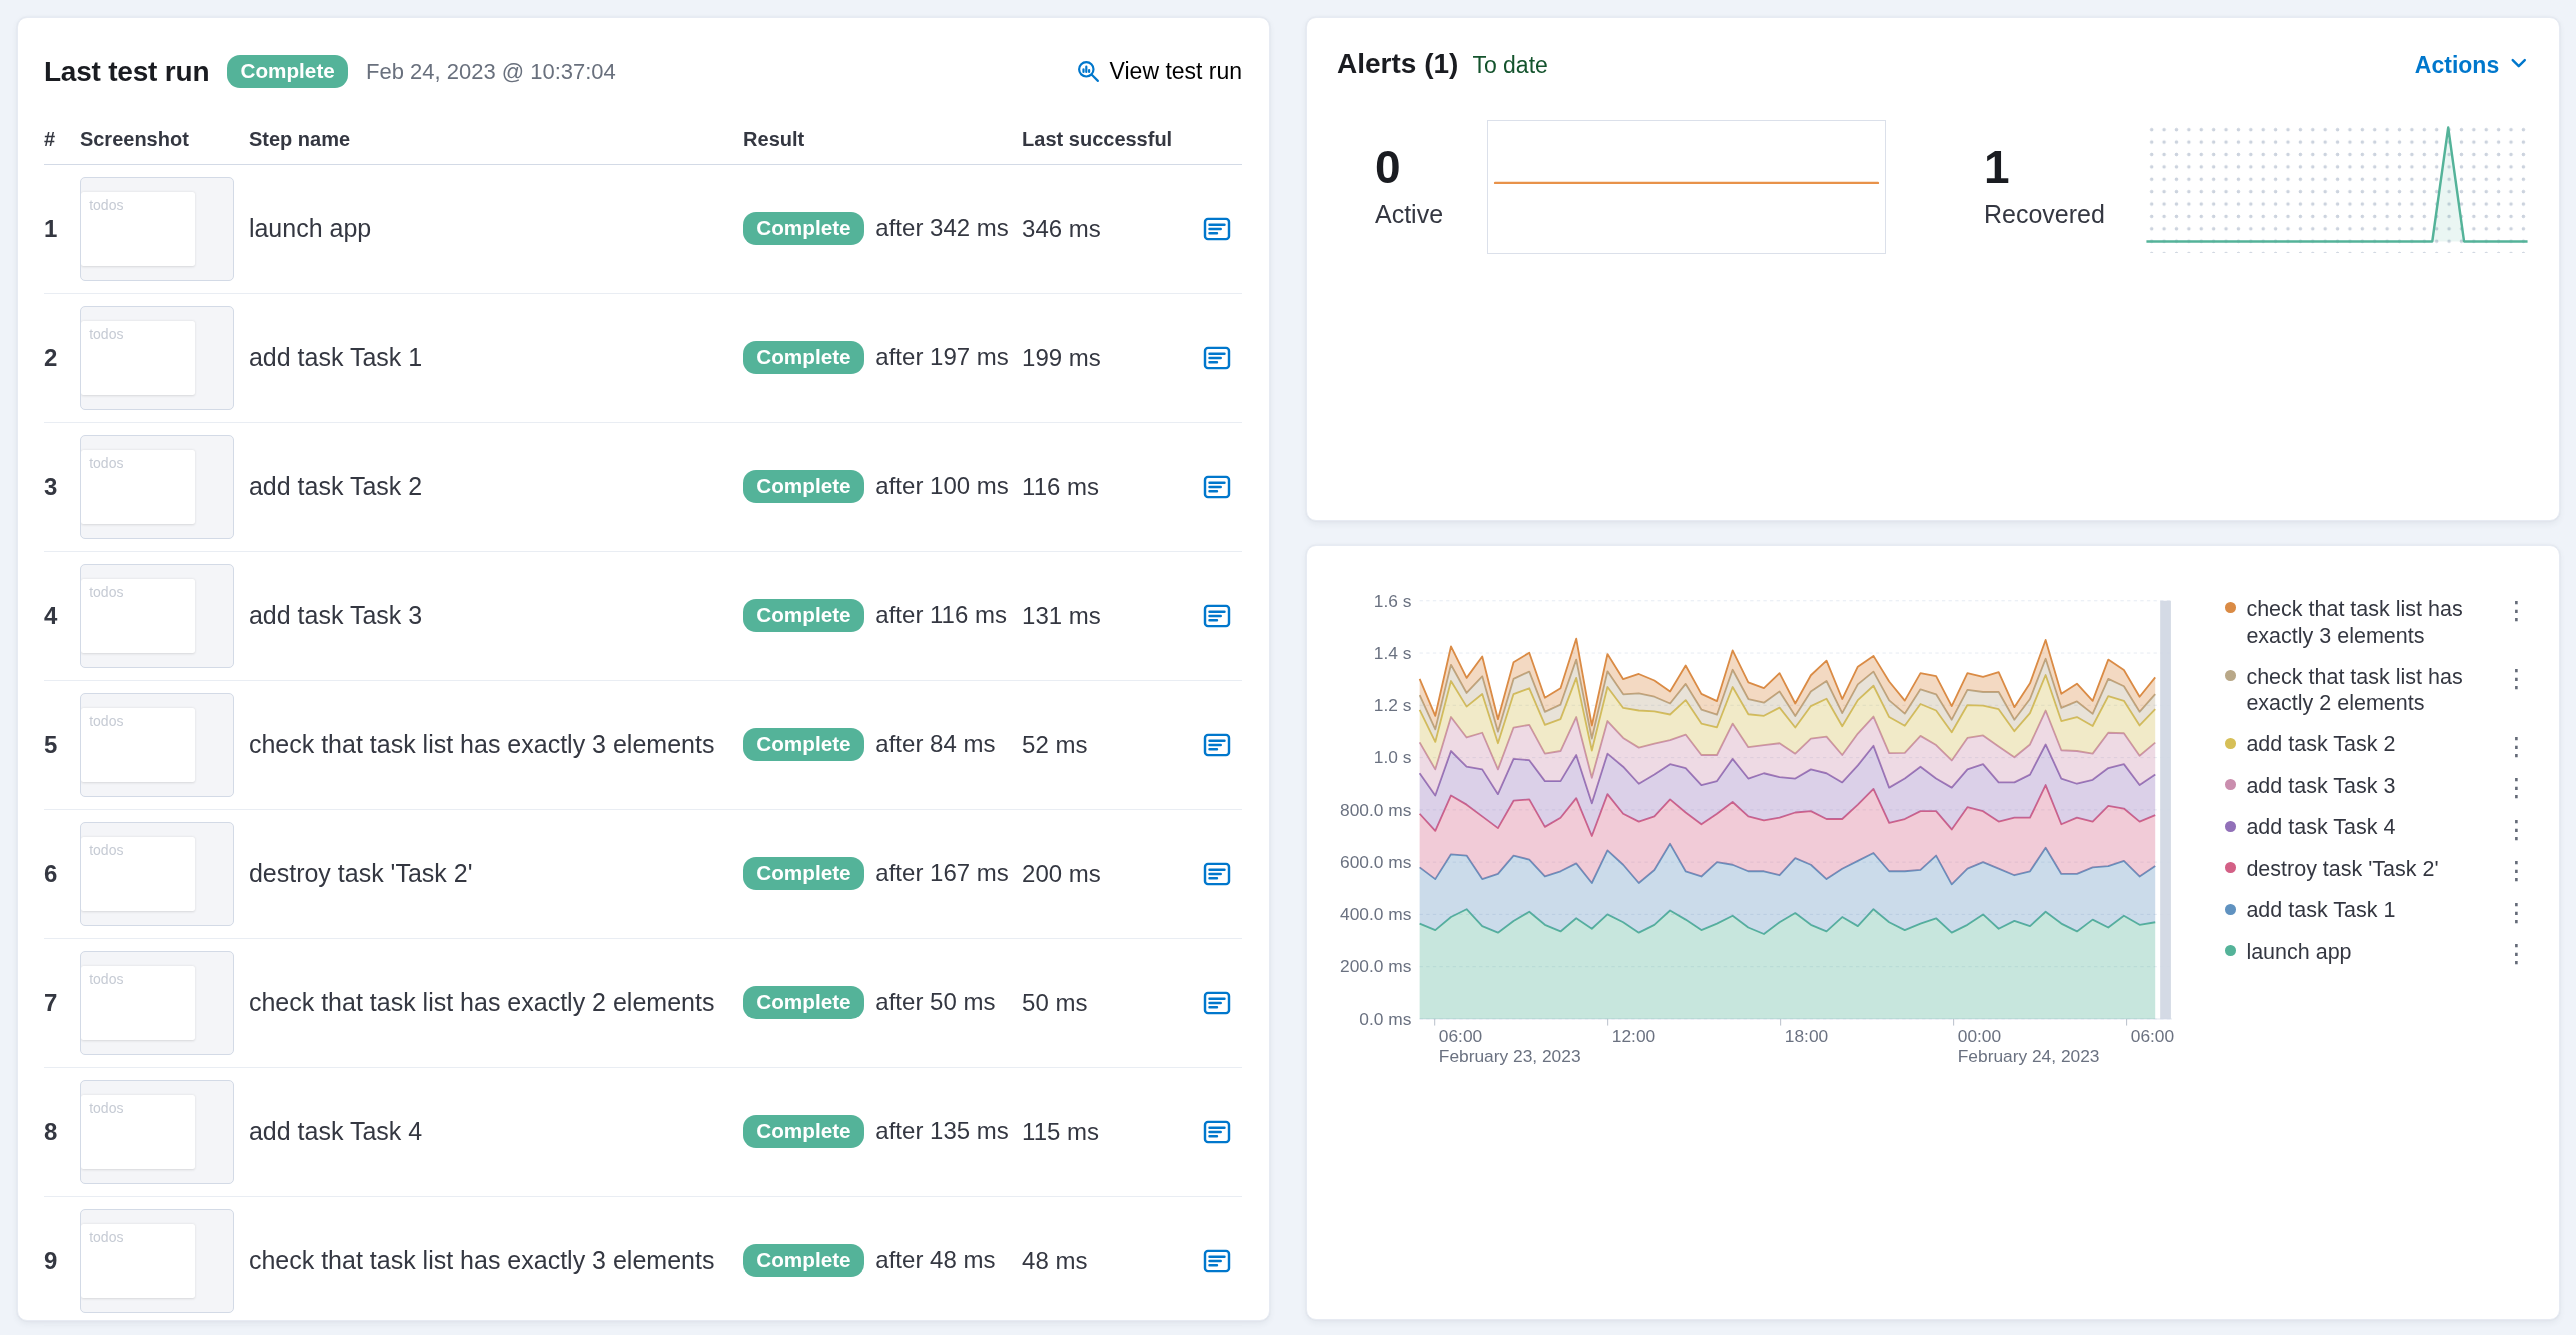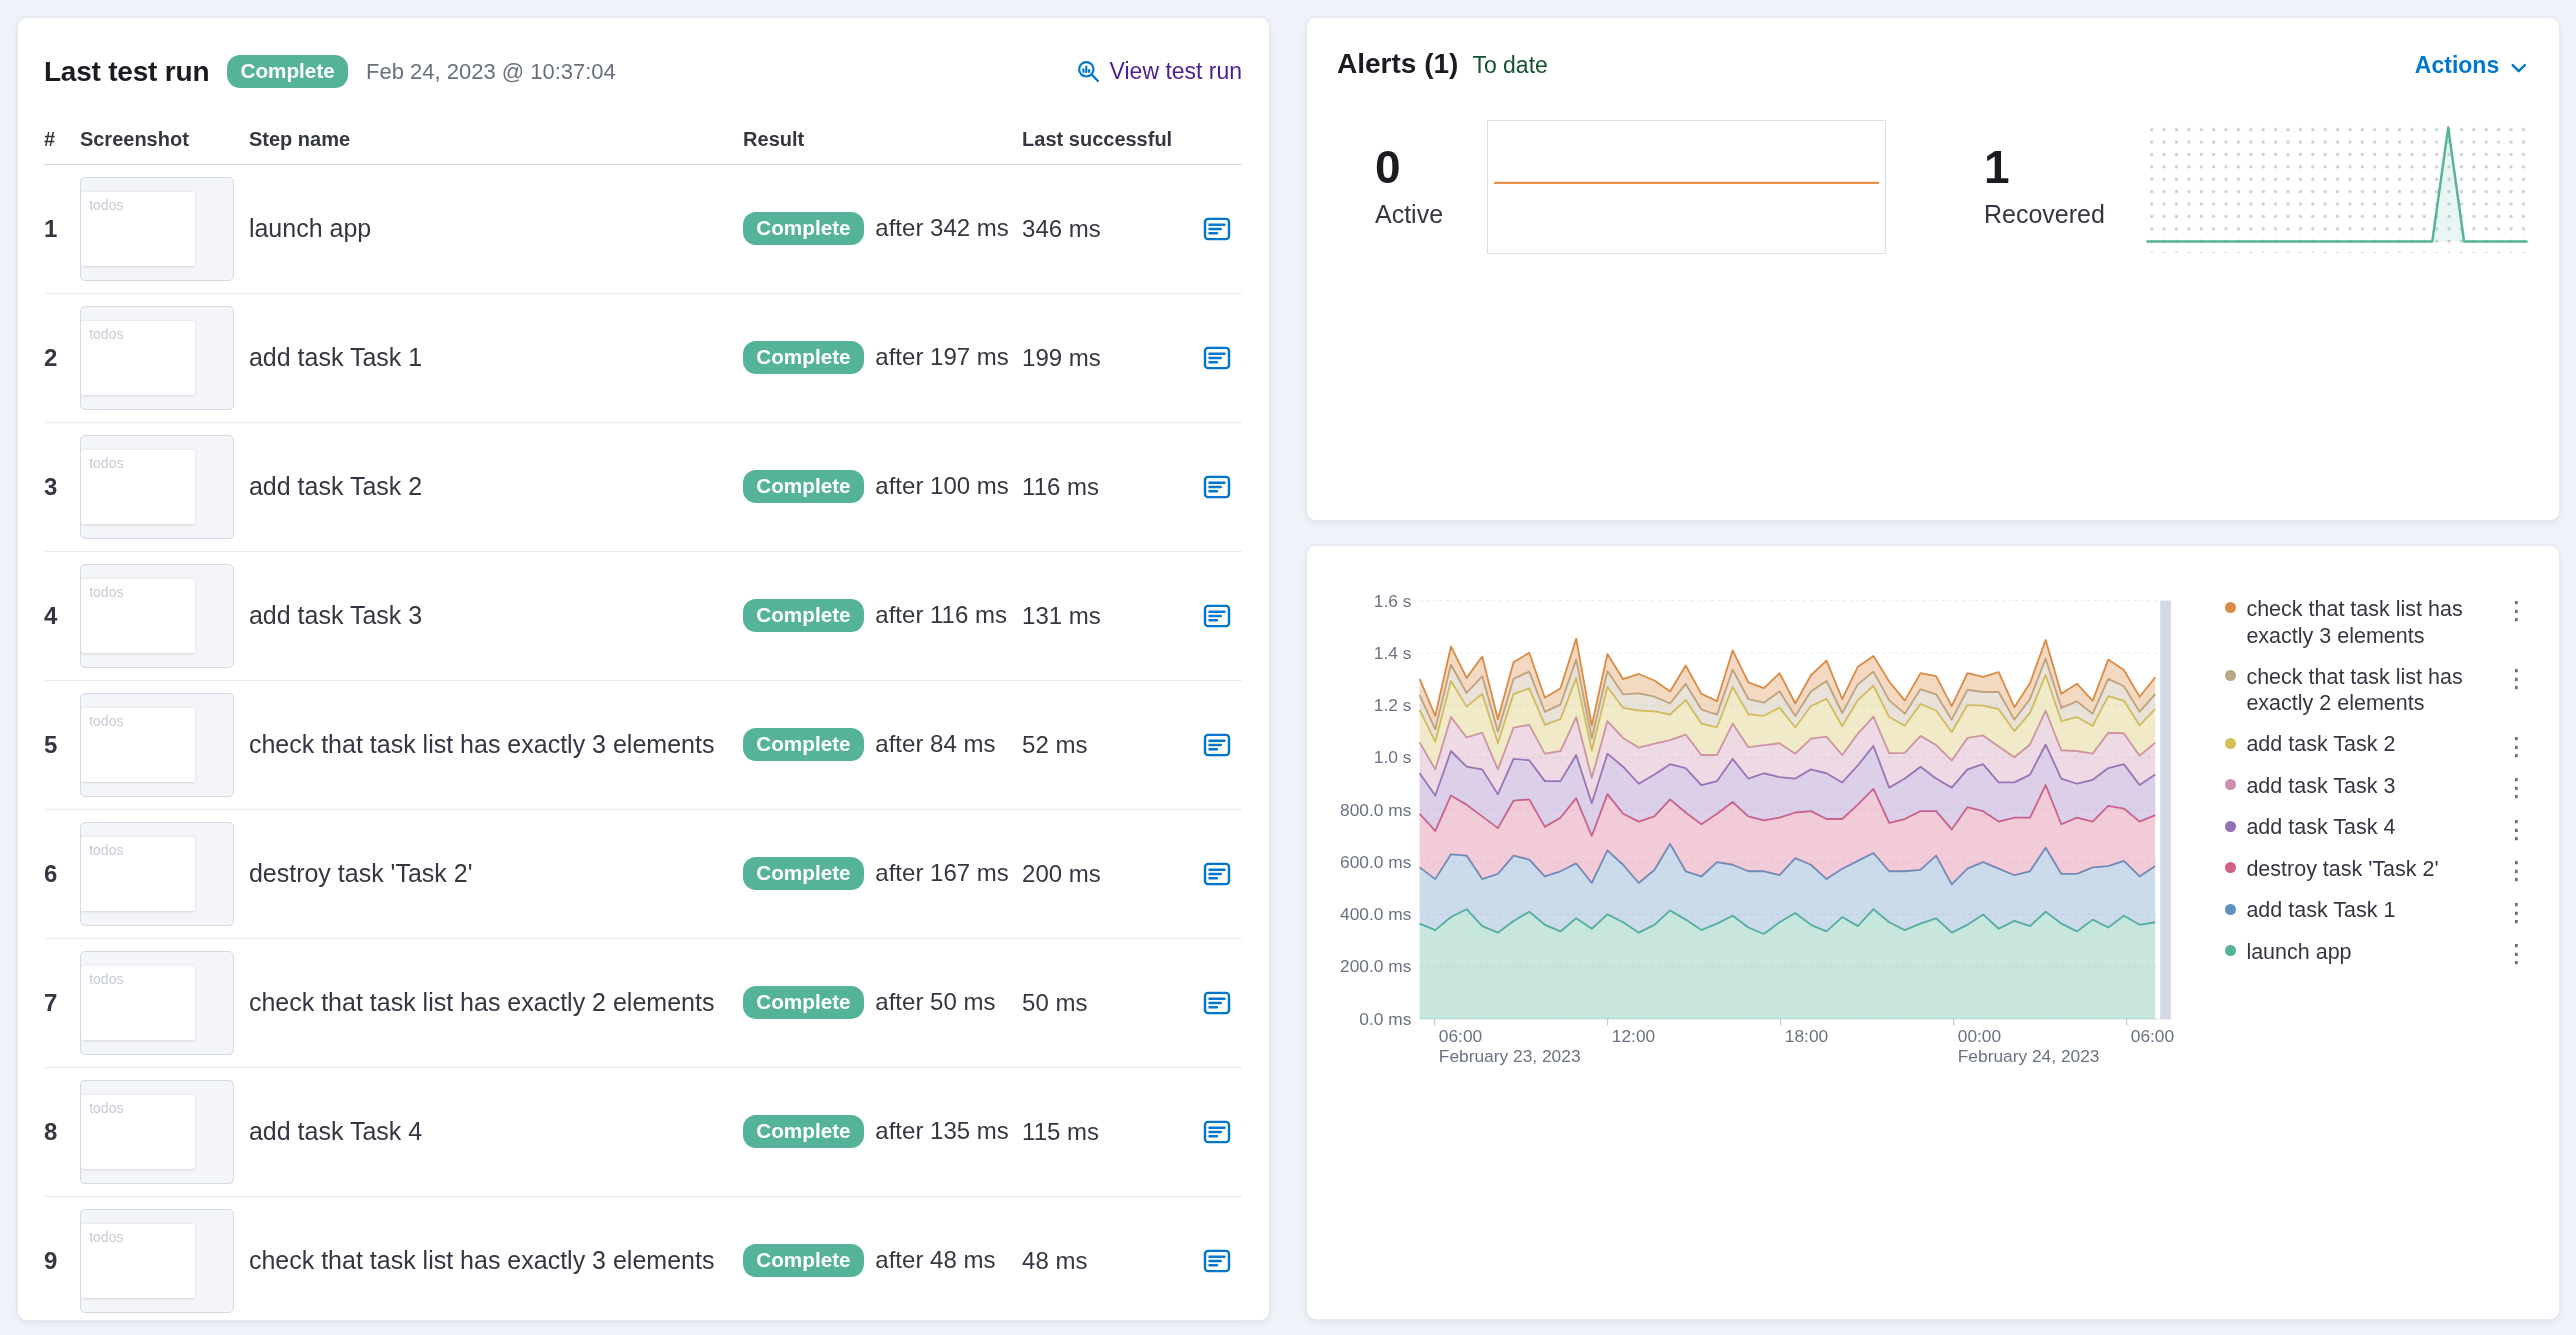--- a/index.html
+++ b/index.html
@@ -19,21 +19,21 @@
 
   
   #last-run-panel{left:16.5px;top:16.5px;width:1253px;height:1304px;padding:0 26.4px;}
   .lr-head{display:flex;align-items:center;height:88px;padding-top:10px;gap:18px;}
   .lr-title{font-size:28px;font-weight:700;color:#1a1c21;letter-spacing:-0.2px;white-space:nowrap;}
   .badge{
     background:#54B399;color:#fff;font-size:20.7px;font-weight:600;
     padding:6.6px 13.2px;border-radius:13px;line-height:1;display:inline-block;white-space:nowrap;
   }
   .lr-time{font-size:22px;color:#69707D;white-space:nowrap;}
-  .view-link{margin-left:auto;display:flex;align-items:center;gap:8.3px;color:#4c1d95;font-size:23px;cursor:pointer;white-space:nowrap;}
+  .view-link{margin-left:auto;display:flex;align-items:center;gap:8.3px;color:#000000;font-size:23px;cursor:pointer;white-space:nowrap;}
   .thead{
     display:flex;align-items:center;height:48px;border-bottom:0.8px solid #d3dae6;
     font-size:20px;font-weight:700;color:#343741;
   }
   .c-num{width:36px;flex:none;}
   .c-shot{width:169px;flex:none;}
   .c-step{flex:1;}
   .c-res{width:279px;flex:none;}
   .c-last{width:170px;flex:none;}
   .c-icon{width:50px;flex:none;display:flex;justify-content:center;}
@@ -52,21 +52,21 @@
   .res-cell{display:flex;align-items:center;gap:11.6px;}
   .after-text{font-size:24px;color:#343741;white-space:nowrap;}
   .last-val{font-size:24px;color:#343741;}
   .icon-btn{cursor:pointer;display:flex;align-items:center;justify-content:center;}
 
   
   #alerts-panel{left:1306px;top:16.5px;width:1254px;height:504px;padding:30px 30px 0 30px;}
   .sec-head{display:flex;align-items:baseline;gap:14px;}
   .sec-title{font-size:28px;font-weight:700;color:#1a1c21;white-space:nowrap;}
   .sec-sub{font-size:23px;color:#14532d;white-space:nowrap;}
-  .actions{margin-left:auto;color:#0077CC;font-size:23px;font-weight:600;display:flex;align-items:flex-end;gap:8.3px;cursor:pointer;}
+  .actions{margin-left:auto;color:#0077CC;font-size:23px;font-weight:600;display:flex;align-items:flex-start;gap:8.3px;cursor:pointer;}
   .al-stats{display:flex;align-items:center;margin-top:40px;padding-left:38px;}
   .stat{flex:none;}
   .stat-value{font-size:46px;font-weight:700;color:#1a1c21;line-height:1;}
   .stat-label{font-size:25px;color:#343741;margin-top:10px;}
   .stat.active-stat{width:112px;}
   .stat.recovered-stat{width:159px;margin-left:98px;}
   .spark{height:132px;flex:none;display:block;}
   #spark-active{width:397px;border:0.8px solid #dbe0ea;background:#fff;}
   #spark-recovered{width:388px;}
   .dotted{

